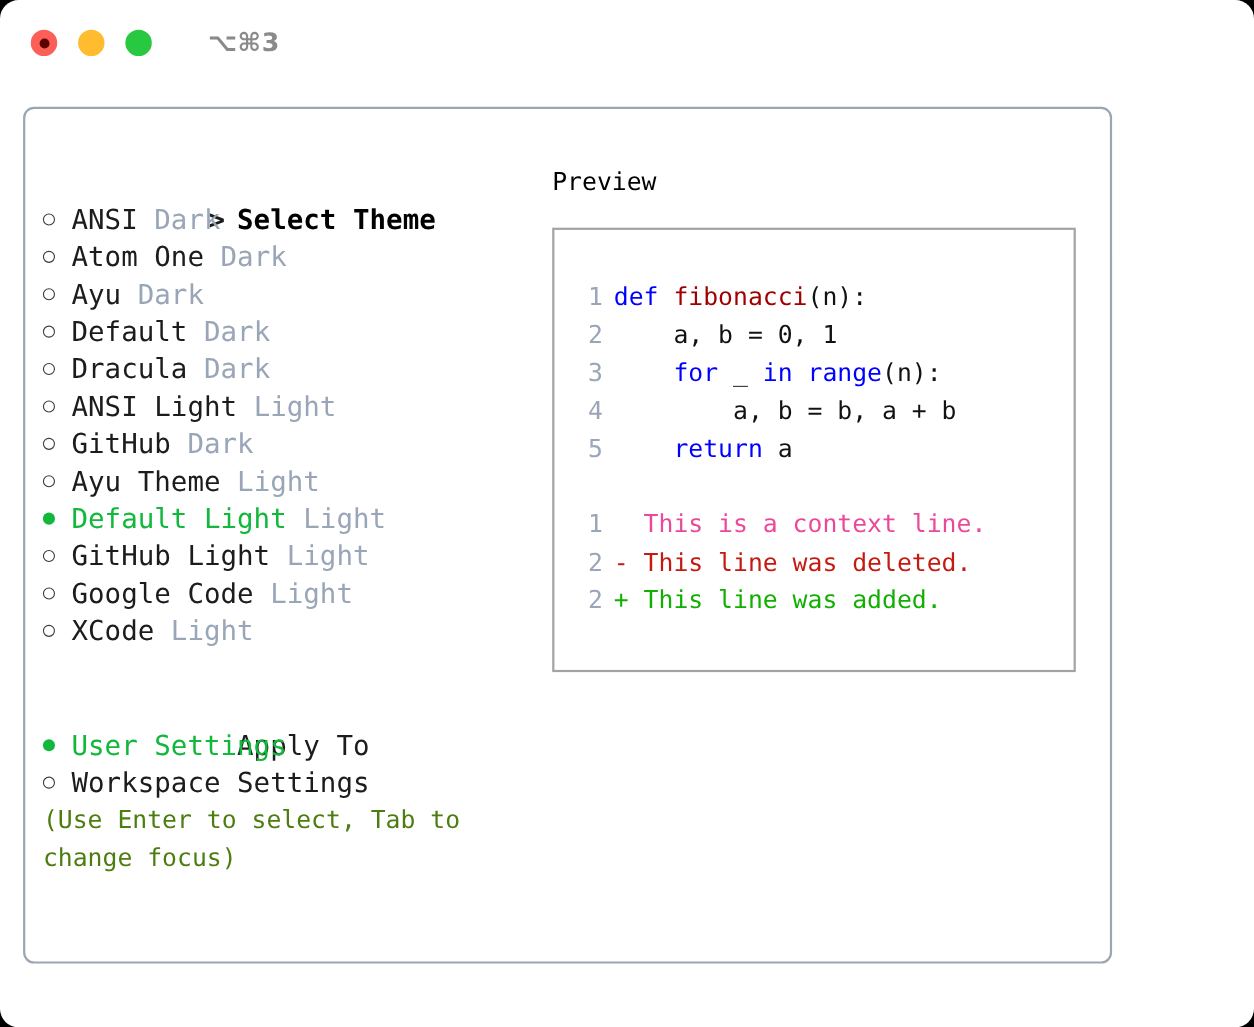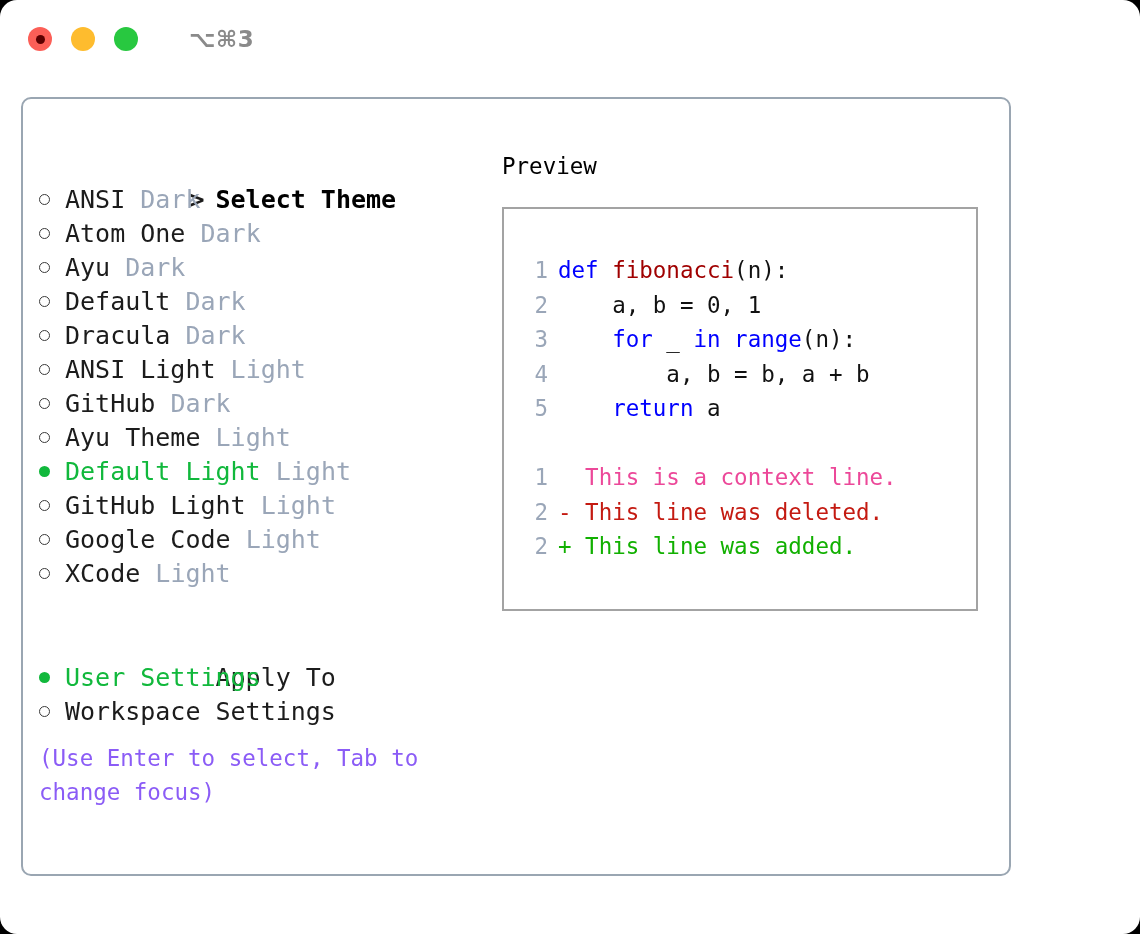--- a/index.html
+++ b/index.html
@@ -133,24 +133,24 @@
     vertical-align: middle;
     position: relative;
     top: -2px;
   }
 
   .spacer-lg { height: 36px; }
 
   .hint {
     font-size: 22.5px;
     line-height: 34px;
-    color: #8b5cf6;
+    color: #4d7c0f;
     width: 405px;
     white-space: pre-wrap;
-    margin-top: 12px;
+    margin-top: 0;
   }
 
   
   .right-col {
     position: absolute;
     left: 479px;
     top: 50px;
     width: 490px;
   }
   .preview-title {

